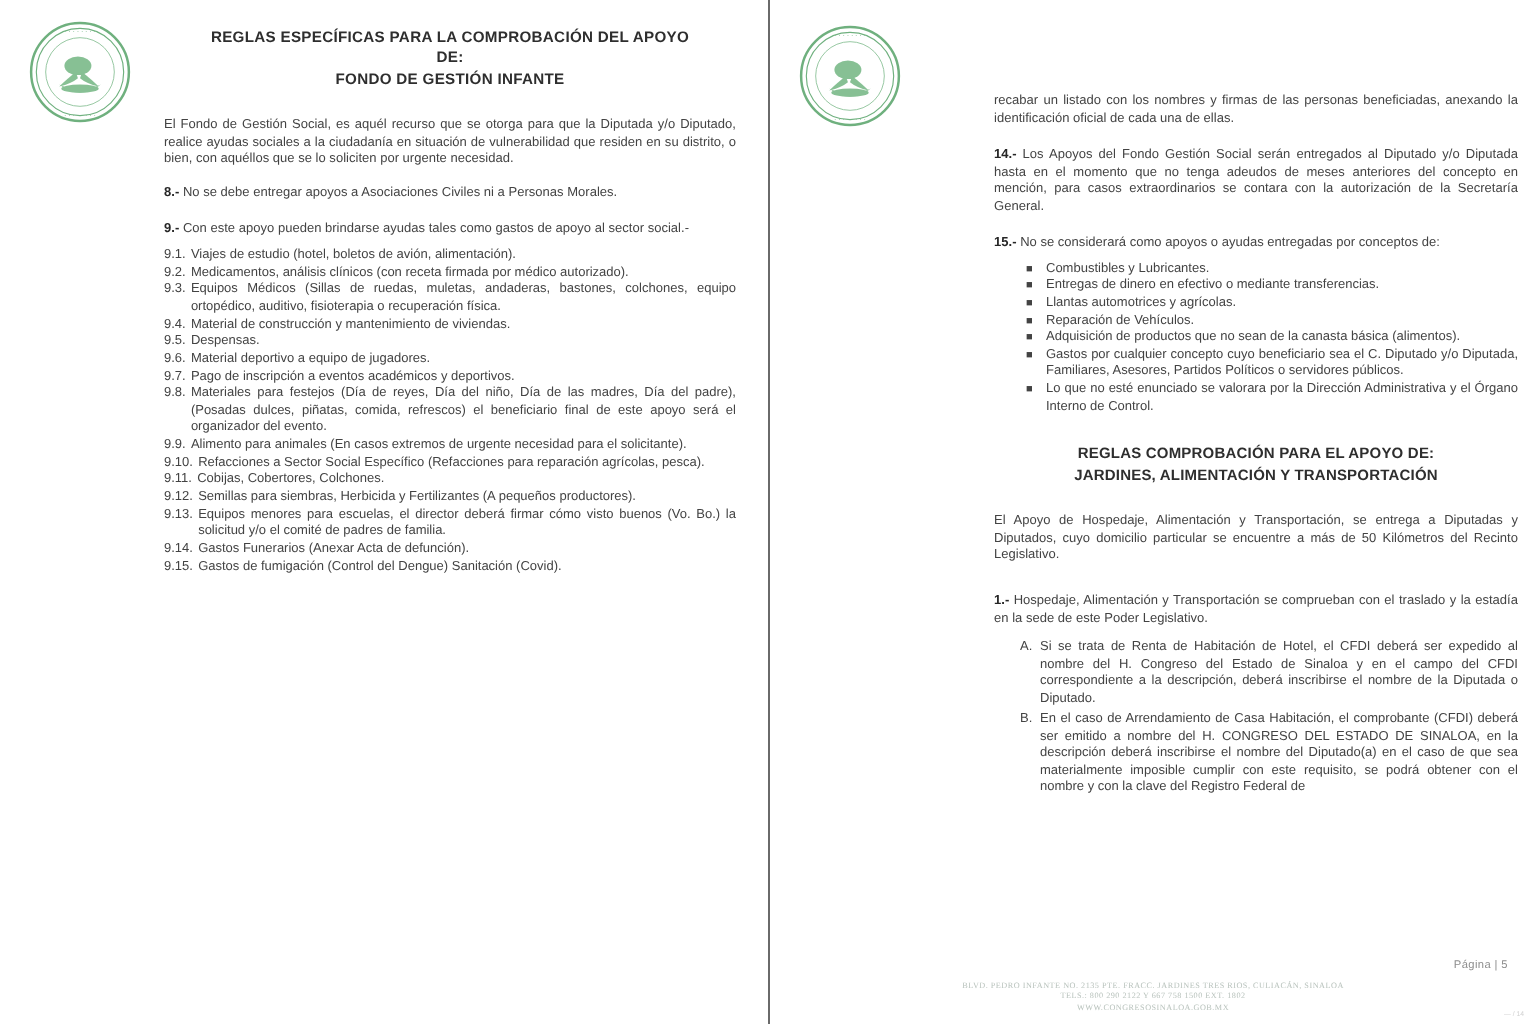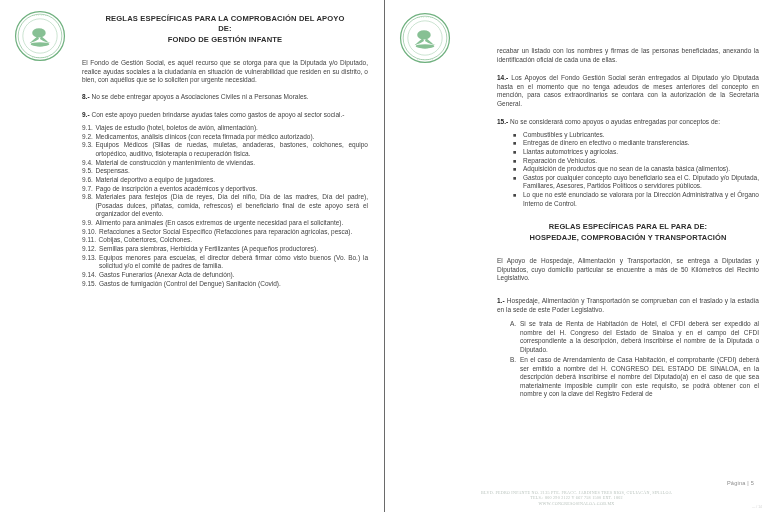--- a/index.html
+++ b/index.html
@@ -344,22 +344,22 @@
           </li>
         <li class="bullet">
             <span class="dot">■</span>
             <span class="txt">Lo que no esté enunciado se valorara por la Dirección Administrativa y el Órgano Interno de Control.</span>
           </li>
       </ul>
 
       <div class="sp14"></div>
 
       <h2 class="sec-title">
-        <span>REGLAS ESPECÍFICAS PARA EL PARA DE:</span><br>
-        <span>HOSPEDAJE, COMPROBACIÓN Y TRANSPORTACIÓN</span>
+        <span>REGLAS COMPROBACIÓN PARA EL APOYO DE:</span><br>
+        <span>JARDINES, ALIMENTACIÓN Y TRANSPORTACIÓN</span>
       </h2>
 
       <div class="sp14"></div>
 
       <p class="para">El Apoyo de Hospedaje, Alimentación y  Transportación, se entrega a Diputadas y Diputados,  cuyo domicilio particular se encuentre a más de 50 Kilómetros del Recinto Legislativo.</p>
 
       <div class="sp14"></div>
 
       <p class="para"><span class="b">1.-</span> <span>Hospedaje, Alimentación y Transportación  se comprueban con el traslado y la estadía en la sede de este Poder Legislativo.</span></p>
 

